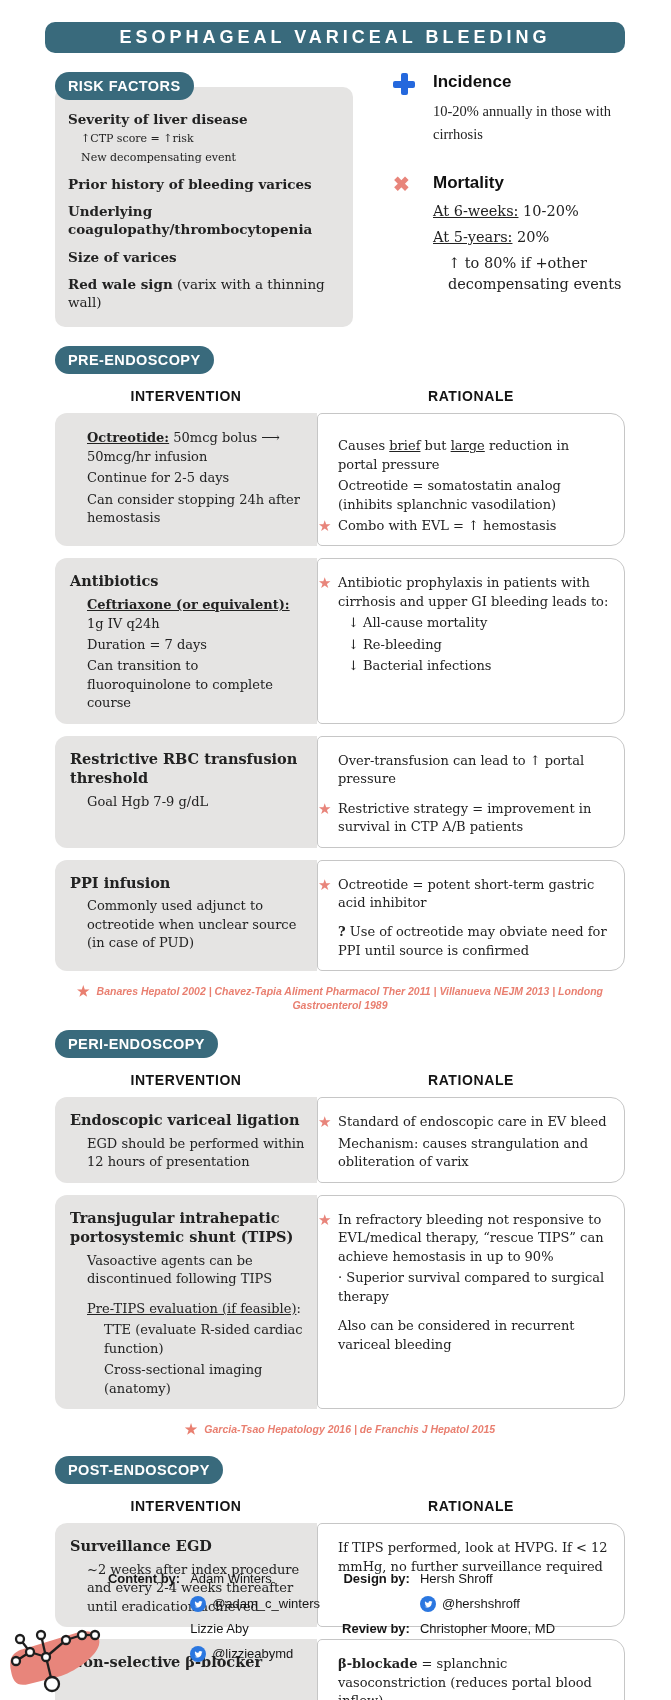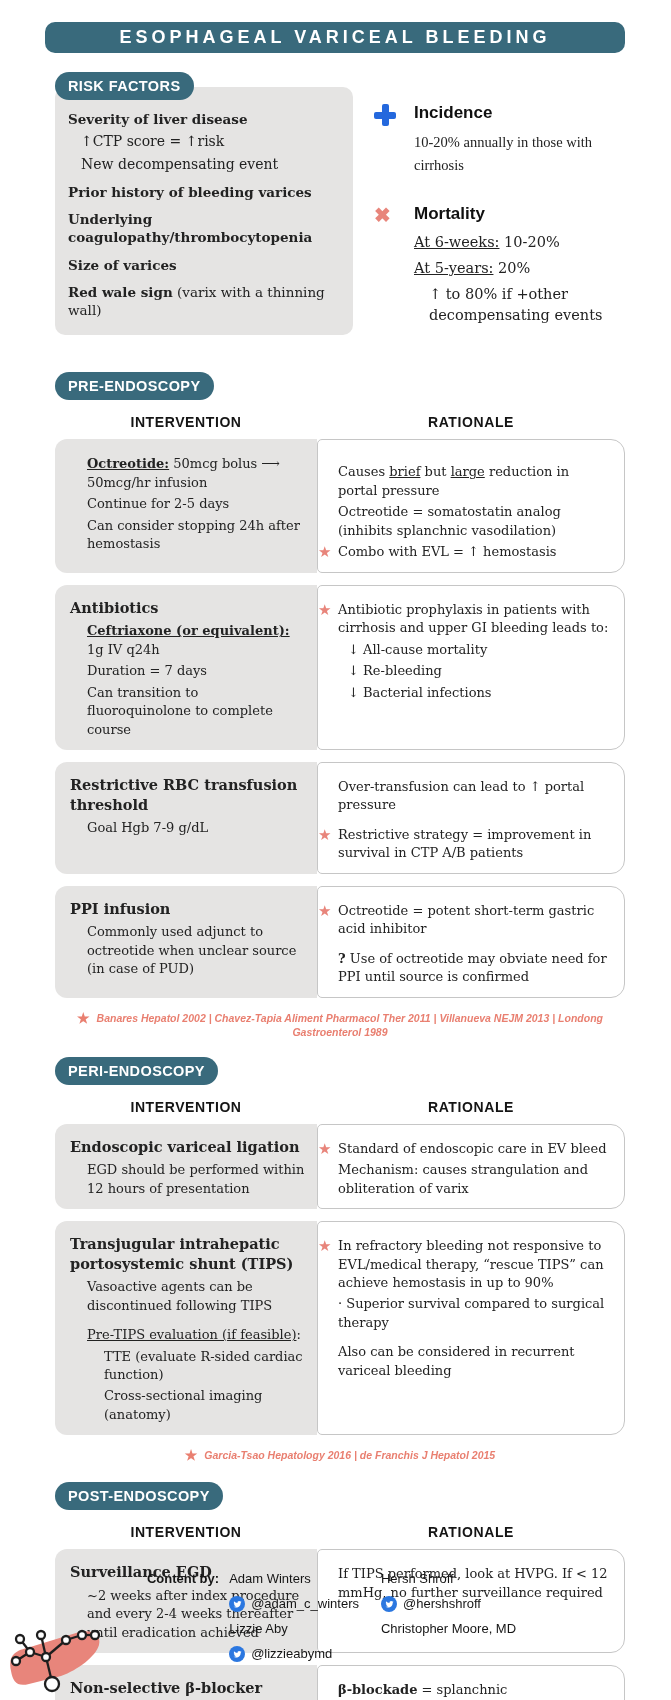--- a/index.html
+++ b/index.html
@@ -17,22 +17,22 @@
 
   .badge{display:inline-block; background:var(--teal); color:#fff; font:700 14.5px var(--sans);
     letter-spacing:.4px; padding:6px 13px; border-radius:14px; position:relative; z-index:2;}
 
   
   .risk-row{display:flex; margin:19px 46px 0 55px;}
   .risk-left{width:298px;}
   .risk-box{background:var(--gray); border-radius:10px; margin-top:-13px; padding:23px 12px 16px 13px;}
   .risk-box .line{font-size:13.5px; margin-top:9px; line-height:1.35;}
   .risk-box .line:first-child{margin-top:0;}
-  .risk-box .line.ind{margin-top:4px; padding-left:13px; font-size:14px;}
-  .stats{flex:1; padding-left:21px; padding-top:0px;margin-top:31px;}
+  .risk-box .line.ind{margin-top:4px; padding-left:13px; font-size:11px;}
+  .stats{flex:1; padding-left:40px; padding-top:0px;}
   .stat{display:flex; margin-bottom:27px;}
   .stat-icon{width:40px; flex:none; padding-top:1px;}
   .plus{position:relative; width:22px; height:22px;}
   .plus::before,.plus::after{content:""; position:absolute; background:var(--blue); border-radius:2px;}
   .plus::before{left:7.5px; top:0; width:7px; height:22px;}
   .plus::after{left:0; top:7.5px; width:22px; height:7px;}
   .xmark{color:var(--salmon); font:700 20px var(--sans); line-height:1;}
   .stat-title{font:800 17px var(--sans); color:#101010; margin-bottom:8px;}
   .stat-text{font-size:14.5px; line-height:1.6; max-width:180px;font-family:Liberation Serif, serif;}
   .stat .line{font-size:14.5px; line-height:1.45; margin-top:5px;}
@@ -249,20 +249,25 @@
           <div>
             <svg class="tw" viewBox="0 0 24 24">
                 <circle cx="12" cy="12" r="12" fill="#2b77e0"></circle>
                 <path fill="#fff" d="M18.9 8.6c-.4.2-.9.3-1.4.4.5-.3.9-.8 1.1-1.4-.5.3-1 .5-1.6.6-.5-.5-1.1-.8-1.8-.8-1.4 0-2.5 1.1-2.5 2.5 0 .2 0 .4.1.6-2.1-.1-3.9-1.1-5.2-2.6-.2.4-.3.8-.3 1.3 0 .9.4 1.6 1.1 2.1-.4 0-.8-.1-1.1-.3v.1c0 1.2.9 2.2 2 2.4-.2.1-.4.1-.7.1-.2 0-.3 0-.5-.1.3 1 1.2 1.7 2.3 1.7-.8.7-1.9 1.1-3.1 1.1h-.6c1.1.7 2.4 1.1 3.8 1.1 4.5 0 7-3.8 7-7v-.3c.5-.3.9-.8 1.2-1.3z"></path>
               </svg>
             <span>@lizzieabymd</span>
           </div>
         </div>
       </div>
       <div class="cg">
+        <div class="lbls">
+          <div class="cr-label">Design by:</div>
+          <div class="sp"></div>
+          <div class="cr-label">Review by:</div>
+        </div>
         <div class="vals">
           <div>Hersh Shroff</div>
           <div>
             <svg class="tw" viewBox="0 0 24 24">
                 <circle cx="12" cy="12" r="12" fill="#2b77e0"></circle>
                 <path fill="#fff" d="M18.9 8.6c-.4.2-.9.3-1.4.4.5-.3.9-.8 1.1-1.4-.5.3-1 .5-1.6.6-.5-.5-1.1-.8-1.8-.8-1.4 0-2.5 1.1-2.5 2.5 0 .2 0 .4.1.6-2.1-.1-3.9-1.1-5.2-2.6-.2.4-.3.8-.3 1.3 0 .9.4 1.6 1.1 2.1-.4 0-.8-.1-1.1-.3v.1c0 1.2.9 2.2 2 2.4-.2.1-.4.1-.7.1-.2 0-.3 0-.5-.1.3 1 1.2 1.7 2.3 1.7-.8.7-1.9 1.1-3.1 1.1h-.6c1.1.7 2.4 1.1 3.8 1.1 4.5 0 7-3.8 7-7v-.3c.5-.3.9-.8 1.2-1.3z"></path>
               </svg>
             <span>@hershshroff</span>
           </div>
           <div>Christopher Moore, MD</div>

